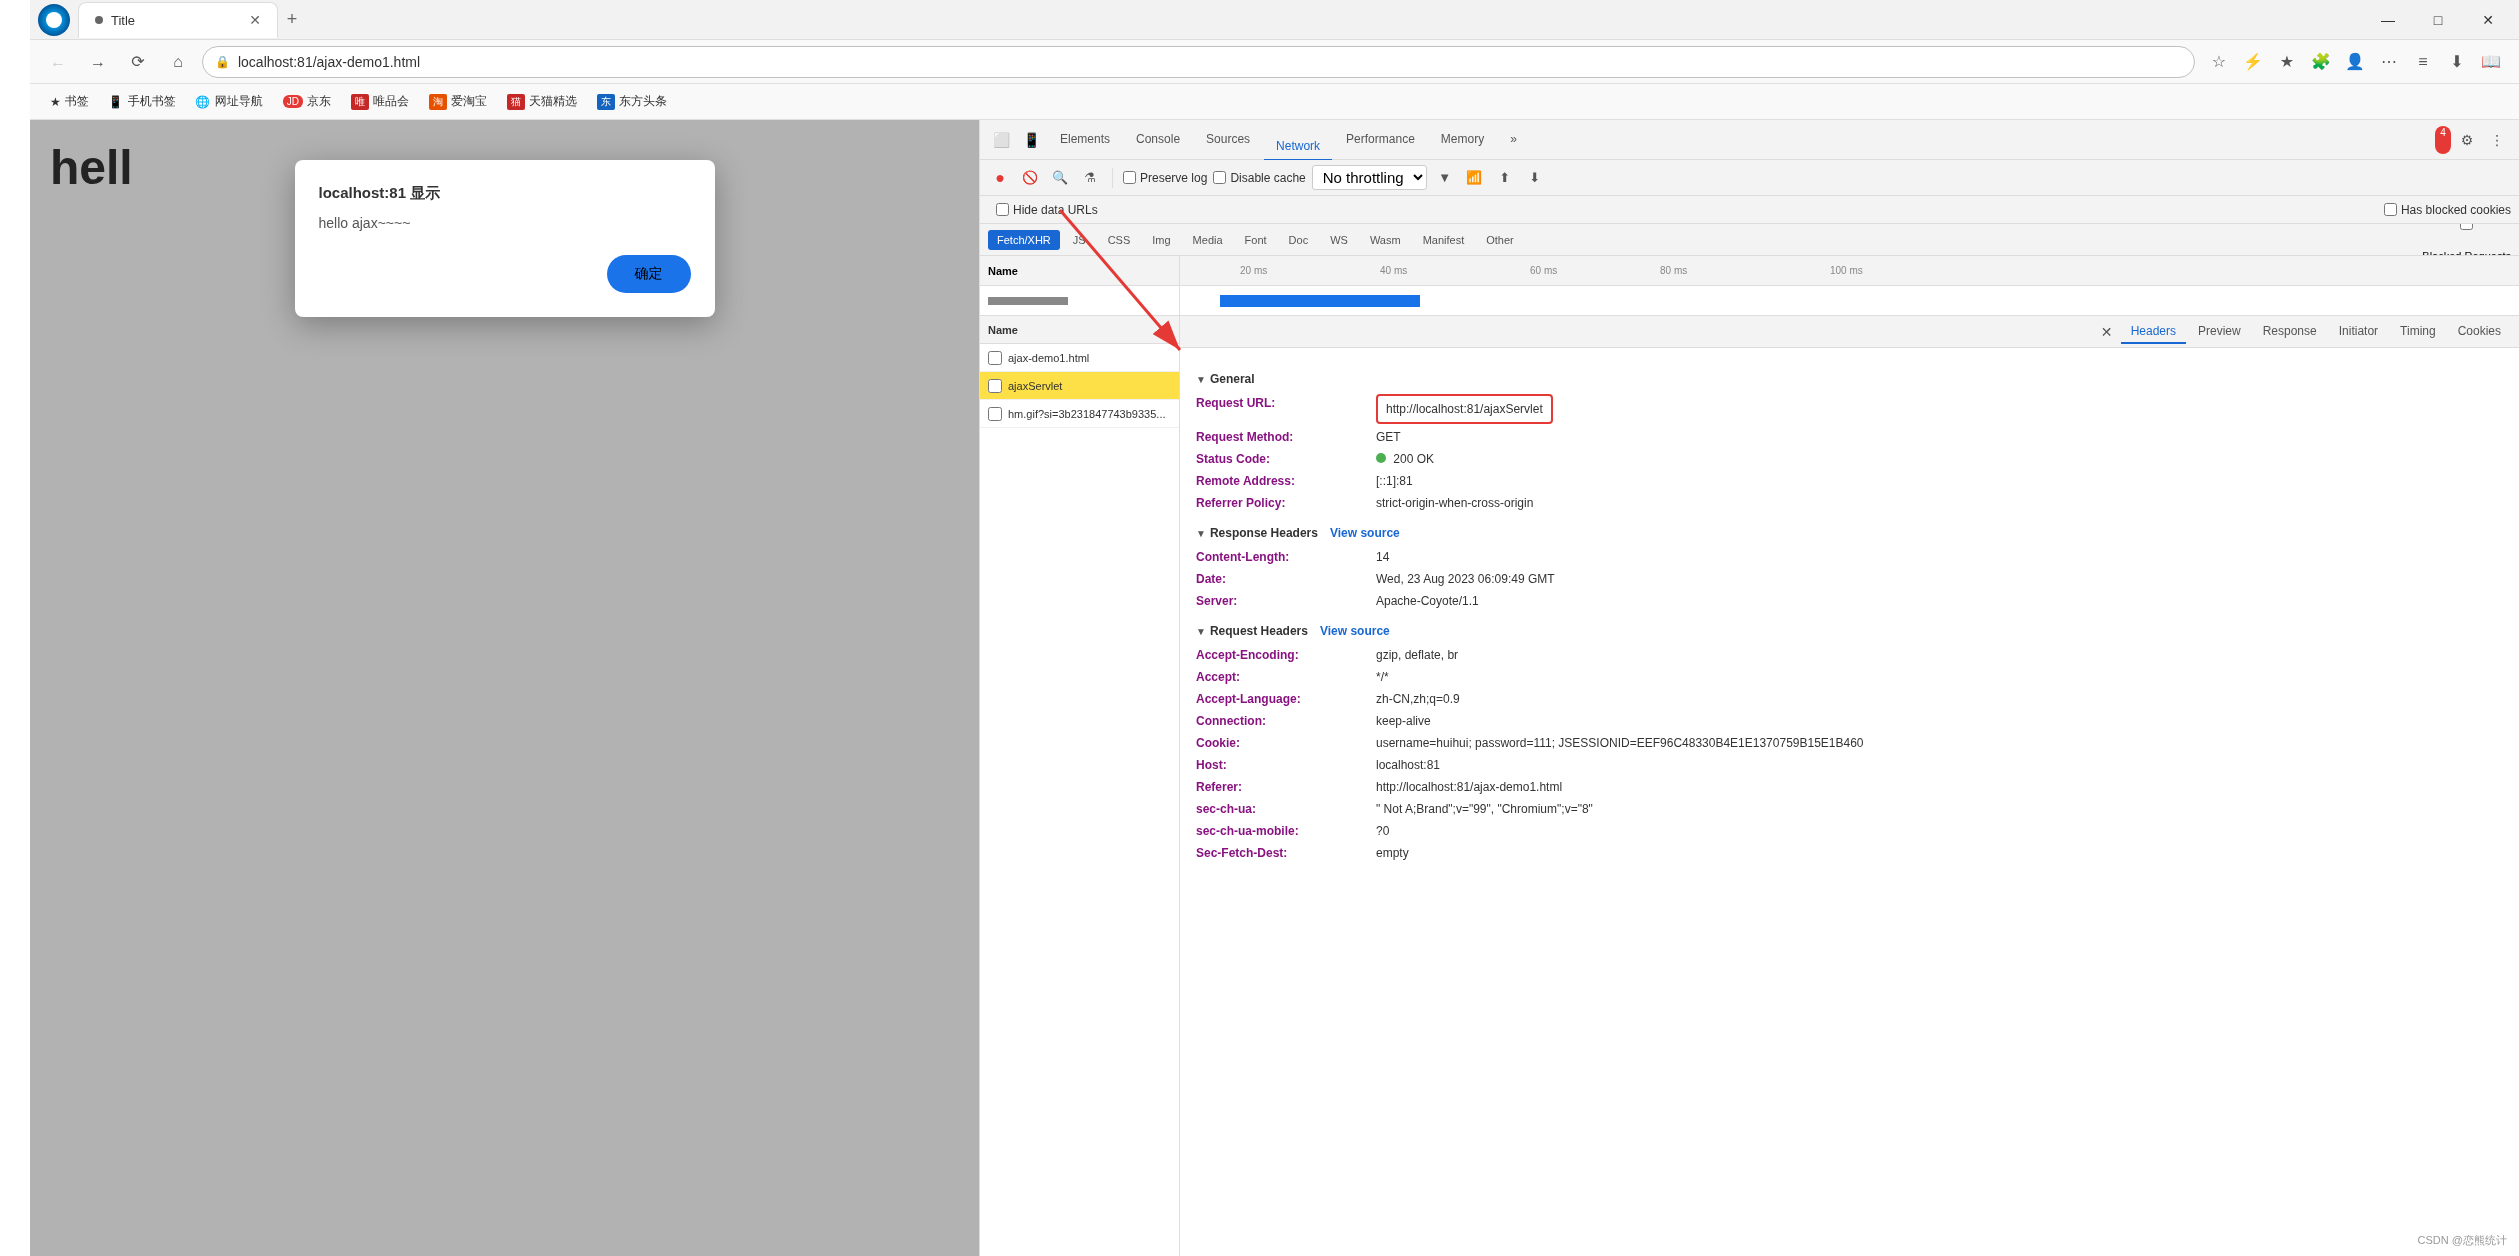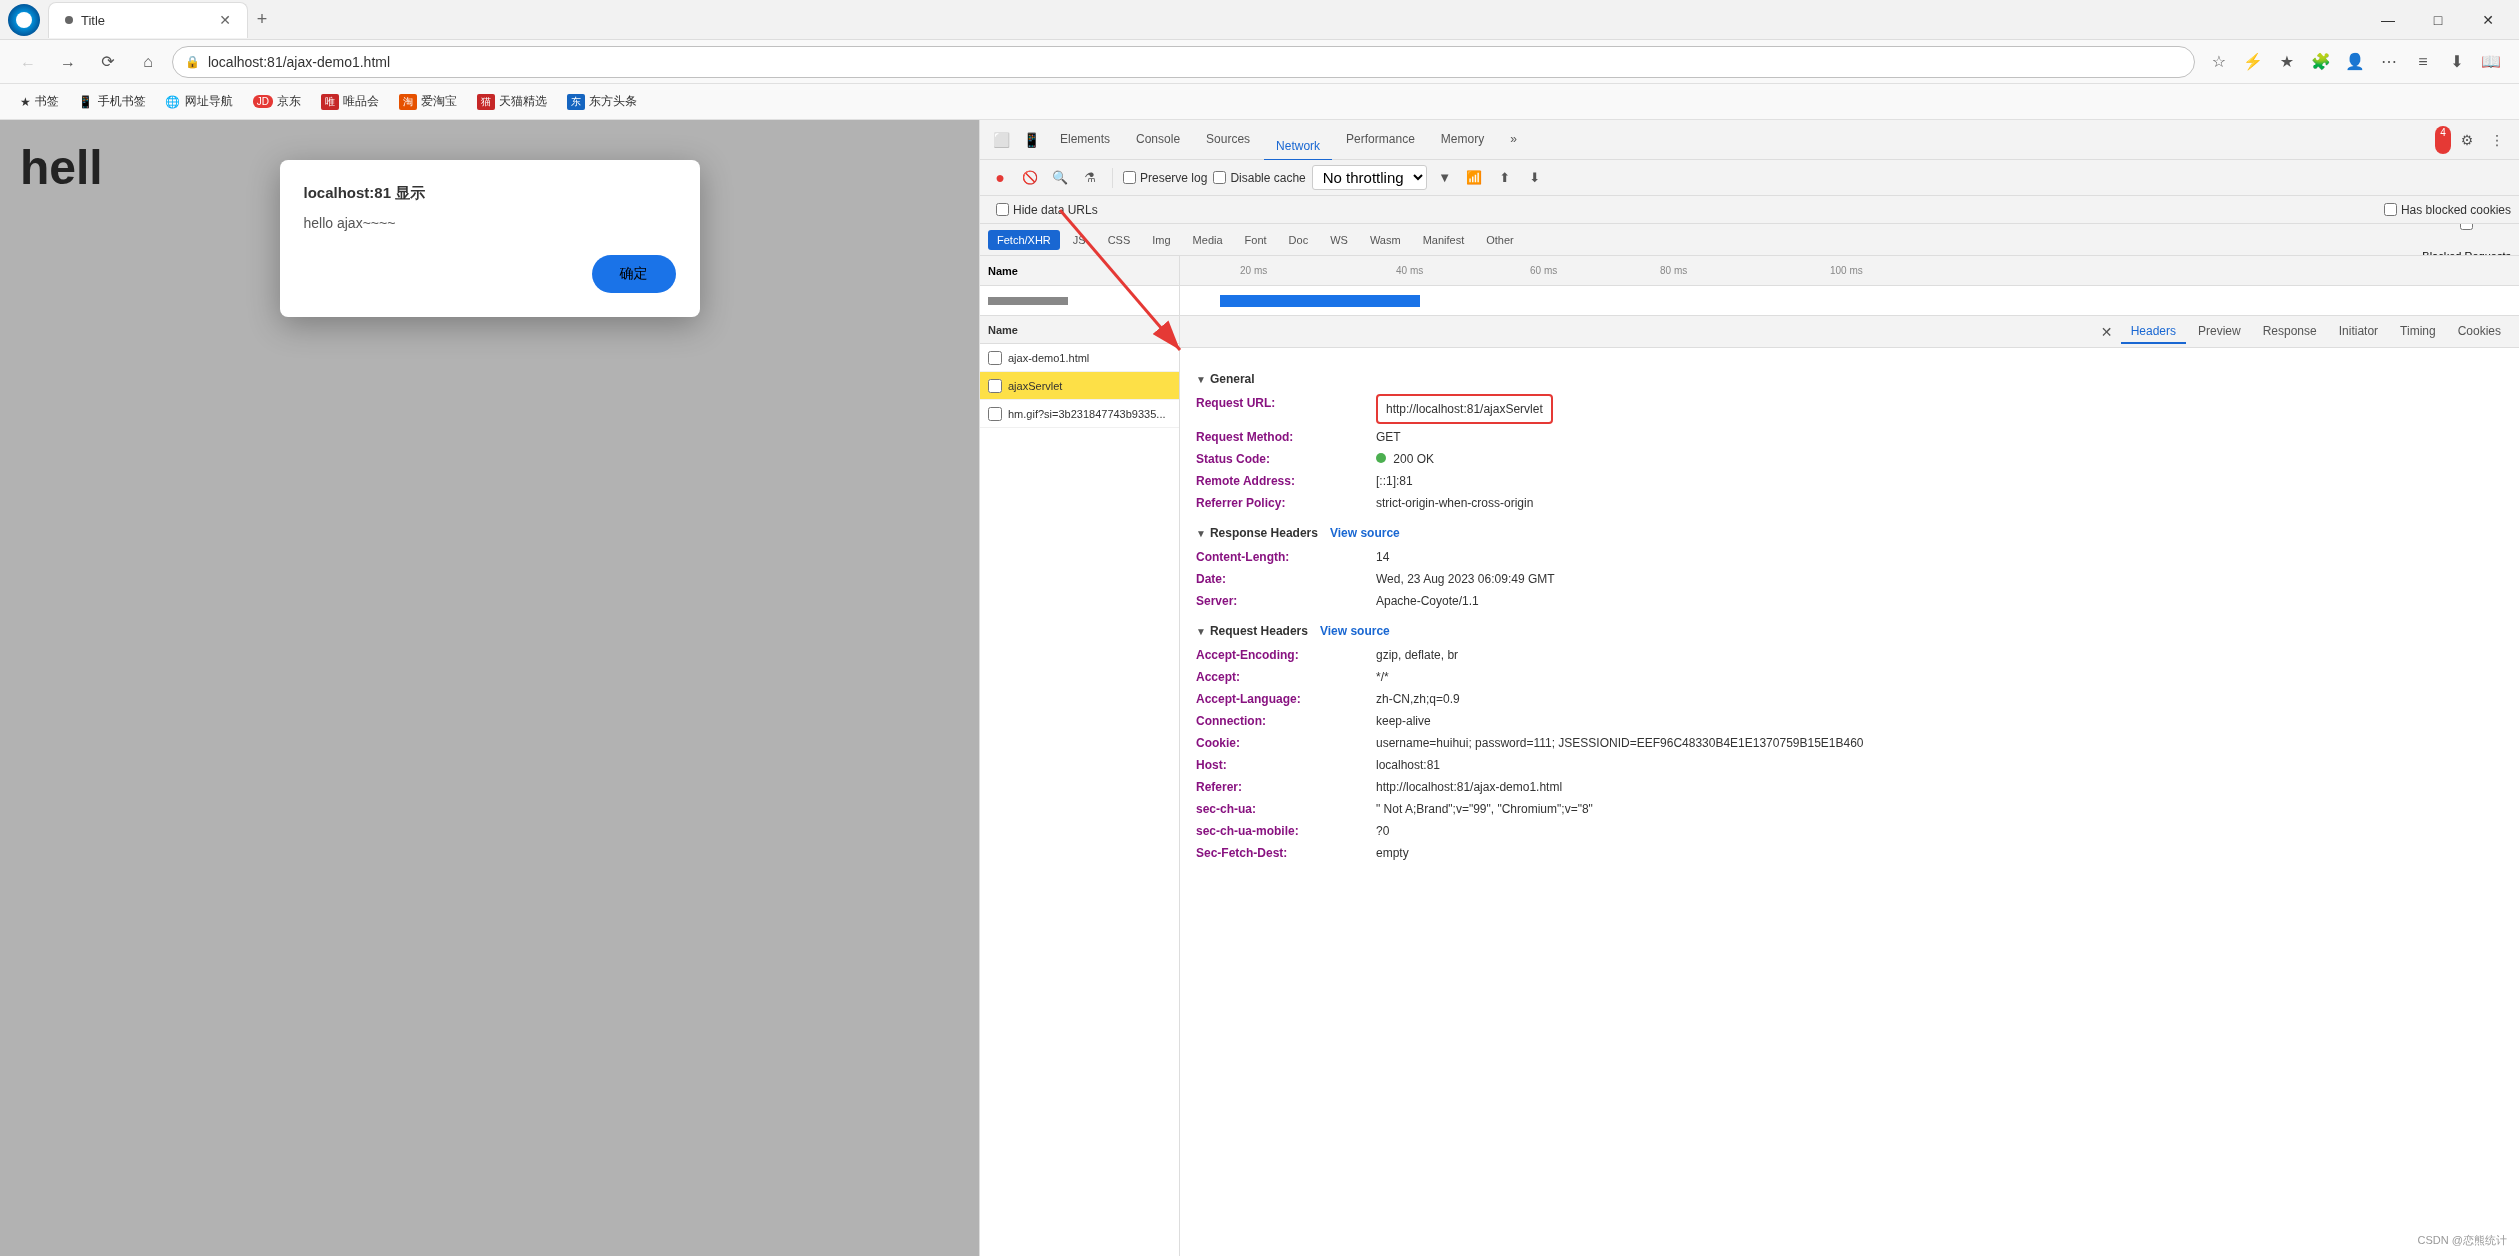--- a/index.html
+++ b/index.html
@@ -1,19 +1,19 @@
 <!DOCTYPE html>
 <html><head>
   <meta charset="utf-8">
   <style>
     * { margin: 0; padding: 0; box-sizing: border-box; }
     body { font-family: 'Segoe UI', Arial, sans-serif; background: #f0f0f0; width: 2519px; height: 1256px; overflow: hidden; font-size: 13px; }
 
     
-    .browser-window { width: 2519px; height: 1256px; background: #fff; display: flex; flex-direction: column; }
+    .browser-window { width: 2519px; height: 1256px; background: #fff; display: flex; flex-direction: column; padding-left: 30px; }
 
     
     .title-bar { height: 40px; background: #f2f2f2; display: flex; align-items: center; padding: 0 8px; gap: 8px; border-bottom: 1px solid #ddd; }
     .browser-logo { width: 32px; height: 32px; background: radial-gradient(circle at 50% 50%, #4fc3f7 0%, #0288d1 40%, #01579b 70%); border-radius: 50%; flex-shrink: 0; display: flex; align-items: center; justify-content: center; }
     .browser-logo::after { content: ''; width: 16px; height: 16px; background: white; border-radius: 50%; }
     .tab-bar { display: flex; align-items: center; flex: 1; }
     .tab { background: #fff; border: 1px solid #ddd; border-bottom: none; border-radius: 8px 8px 0 0; padding: 6px 16px; display: flex; align-items: center; gap: 8px; min-width: 200px; height: 36px; }
     .tab-dot { width: 8px; height: 8px; background: #666; border-radius: 50%; }
     .tab-title { font-size: 13px; color: #333; }
     .tab-close { margin-left: auto; color: #666; cursor: pointer; font-size: 14px; }
@@ -274,21 +274,21 @@
       <div class="network-waterfall">
         <div class="waterfall-left">
           <div style="height:30px; background:#f3f3f3; border-bottom:1px solid #ddd; display:flex; align-items:center; padding:0 8px; font-size:11px; font-weight:600;">Name</div>
           <div style="height:30px; background:#fff; display:flex; align-items:center; padding:0 8px;">
             <div style="width:80px; height:8px; background:#888;"></div>
           </div>
         </div>
         <div class="waterfall-right">
           <div style="height:30px; background:#f3f3f3; border-bottom:1px solid #ddd; display:flex; align-items:center; position:relative; padding-left:20px;">
             <span class="tick-label" style="left:60px;">20 ms</span>
-            <span class="tick-label" style="left:216px;">40 ms</span>
+            <span class="tick-label" style="left:200px;">40 ms</span>
             <span class="tick-label" style="left:350px;">60 ms</span>
             <span class="tick-label" style="left:480px;">80 ms</span>
             <span class="tick-label" style="left:650px;">100 ms</span>
           </div>
           <div style="height:30px; background:#fff; position:relative;">
             <div style="position:absolute; left:40px; top:9px; width:200px; height:12px; background:#1a73e8;"></div>
           </div>
         </div>
       </div>
 

